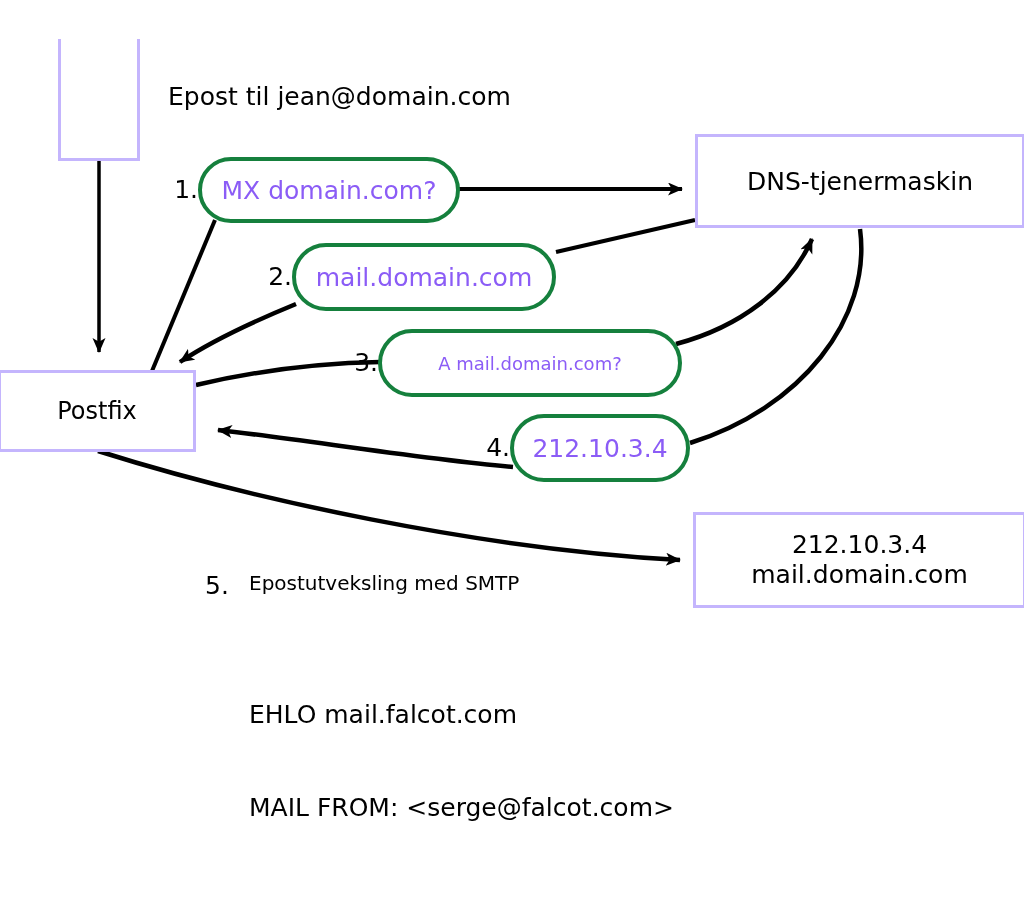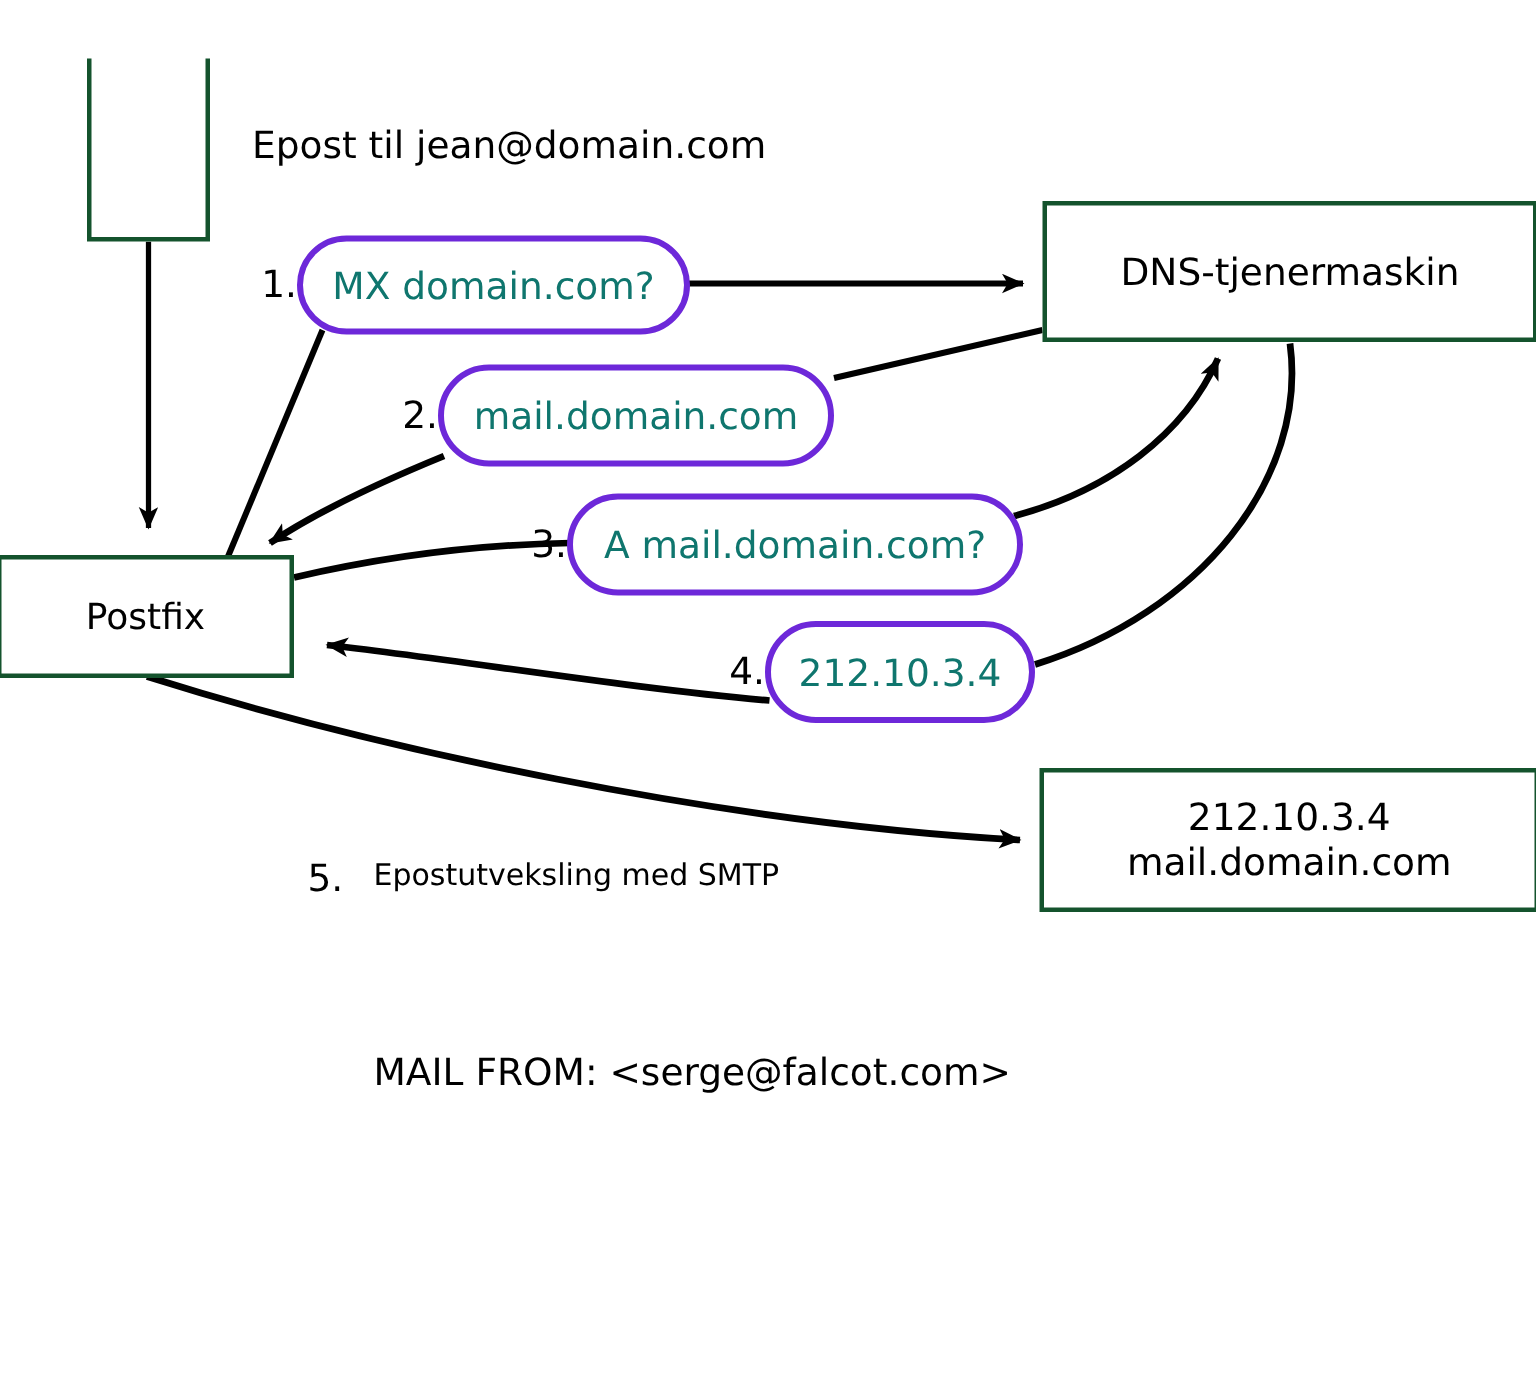--- a/index.html
+++ b/index.html
@@ -19,37 +19,37 @@
   svg.layer {
     position: absolute;
     left: 0;
     top: 0;
     width: 1024px;
     height: 919px;
   }
   .node-box {
     position: absolute;
     box-sizing: border-box;
-    border: 3px solid #14532d;
+    border: 3px solid #c4b5fd;
     background: #ffffff;
     display: flex;
     flex-direction: column;
     align-items: center;
     justify-content: center;
     color: #000000;
   }
   .bubble {
     position: absolute;
     box-sizing: border-box;
-    border: 4px solid #6d28d9;
+    border: 4px solid #15803d;
     background: #ffffff;
     display: flex;
     align-items: center;
     justify-content: center;
-    color: #0f766e;
+    color: #8b5cf6;
     white-space: nowrap;
   }
   .plain-text {
     position: absolute;
     color: #000000;
     white-space: pre;
   }
   .step-num {
     position: absolute;
     color: #000000;
@@ -141,32 +141,33 @@
     <span style="font-size:25px;">MX domain.com?</span>
   </div>
 
   <div class="step-num" style="left:252px; top:223px; width:40px; font-size:25px;">2.</div>
   <div class="bubble" style="left:292px; top:204px; width:264px; height:68px; border-radius:34px;">
     <span style="font-size:25px;">mail.domain.com</span>
   </div>
 
   <div class="step-num" style="left:338px; top:309px; width:40px; font-size:25px;">3.</div>
   <div class="bubble" style="left:378px; top:290px; width:304px; height:68px; border-radius:34px;">
-    <span style="font-size:25px;">A mail.domain.com?</span>
+    <span style="font-size:18px;">A mail.domain.com?</span>
   </div>
 
   <div class="step-num" style="left:470px; top:394px; width:40px; font-size:25px;">4.</div>
   <div class="bubble" style="left:510px; top:375px; width:180px; height:68px; border-radius:34px;">
     <span style="font-size:25px;">212.10.3.4</span>
   </div>
 
   <div class="plain-text" style="left:205px; top:532px; font-size:25px;">5.</div>
   <div class="plain-text" style="left:249px; top:532px; font-size:20px;">Epostutveksling med SMTP</div>
 
   <div class="transcript" style="left:249px; top:598px; font-size:25px;">
+    <div>EHLO mail.falcot.com</div>
     <div>MAIL FROM: &lt;serge@falcot.com&gt;</div>
     
     
     
     
     
     
     
   </div>
 

